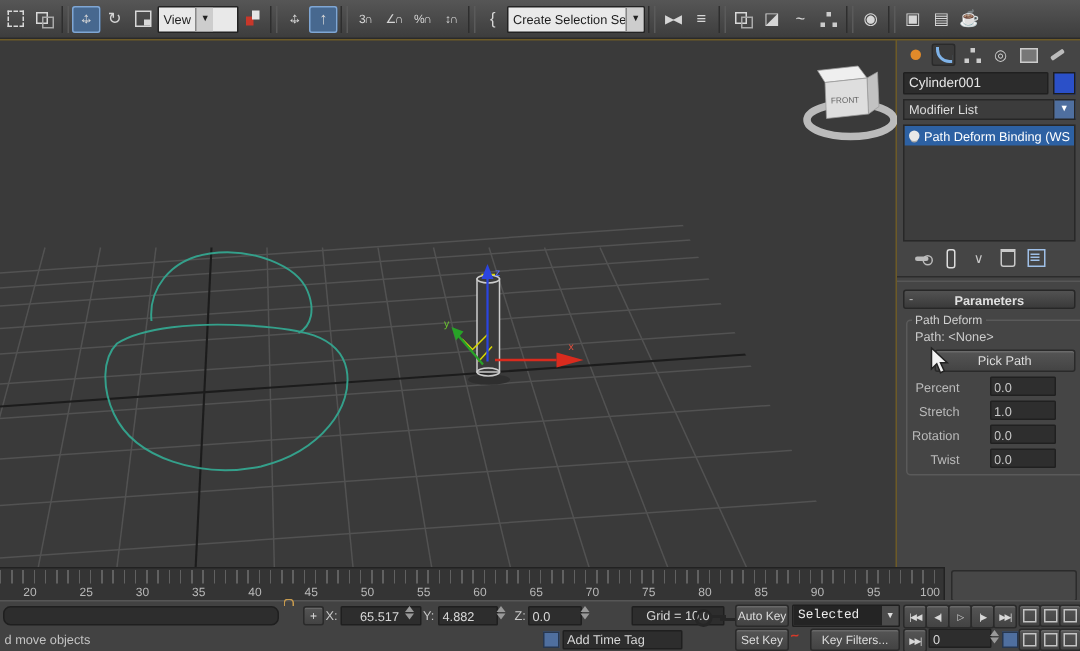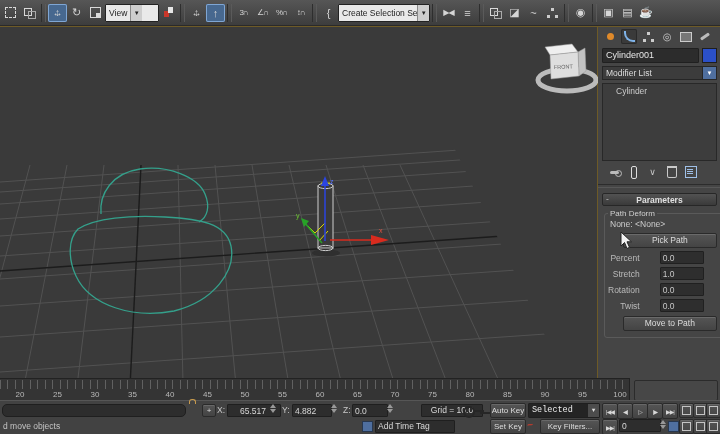--- a/index.html
+++ b/index.html
@@ -308,22 +308,23 @@
     </div>
     <div class="namerow">
       <div class="namefield">Cylinder001</div>
       <div class="swatch" style="background:#2b50c8"></div>
     </div>
     <div class="modlist">
       <span class="txt">Modifier List</span>
       <span class="arr">▼</span>
     </div>
     <div class="stack">
-      <div class="srow plain">
-        <span>Cylinder</span>
+      <div class="srow sel">
+        <span class="bulb"></span>
+        <span>Path Deform Binding (WS</span>
       </div>
     </div>
     <div class="stools">
       <span class="stool">
           <span class="pin"></span>
         </span>
       <span class="stool">
           <span class="capsule"></span>
         </span>
       <span class="stool">∨</span>
@@ -337,21 +338,21 @@
     <div class="divline"></div>
 
     <div class="rollout">
       <span class="minus">-</span>
       <span>Parameters</span>
     </div>
 
     <fieldset class="grp">
       <legend>Path Deform</legend>
       <div class="pathrow">
-        <span>None:</span>
+        <span>Path:</span>
         <span>&lt;None&gt;</span>
       </div>
       <div class="pbtn">Pick Path</div>
 
       <div class="sprow">
         <span class="slbl">Percent</span>
         <input class="spf" value="0.0" style="">
         <span class="spin">
             <i class="up"></i>
             <i class="dn"></i>
@@ -374,21 +375,20 @@
           </span>
       </div>
       <div class="sprow">
         <span class="slbl">Twist</span>
         <input class="spf" value="0.0" style="">
         <span class="spin">
             <i class="up"></i>
             <i class="dn"></i>
           </span>
       </div>
-      <div class="pbtn" style="margin-top:4px">Move to Path</div>
     </fieldset>
 
   </div>
 
   <div class="ruler">
     <div class="ticks"></div>
     <span class="tlabel" style="left:20px">20</span>
     <span class="tlabel" style="left:57.5px">25</span>
     <span class="tlabel" style="left:95px">30</span>
     <span class="tlabel" style="left:132.5px">35</span>

